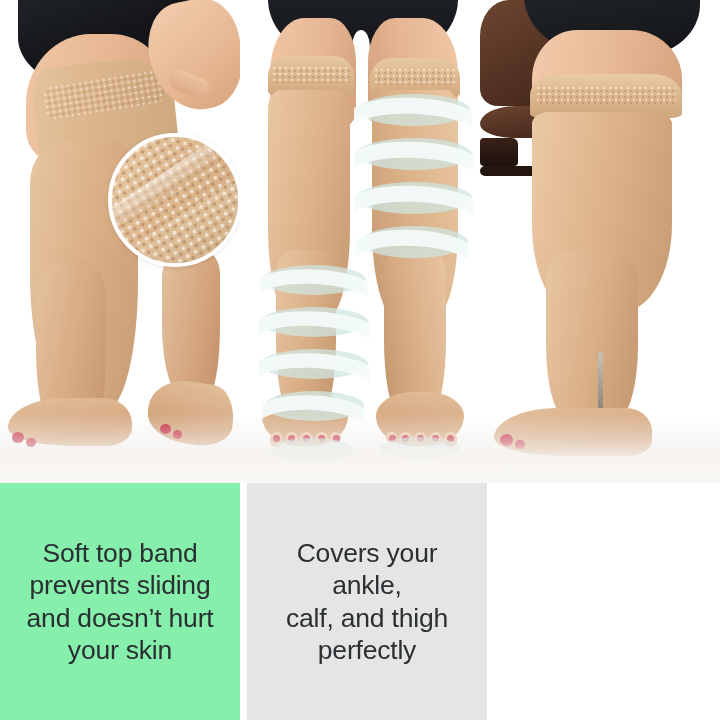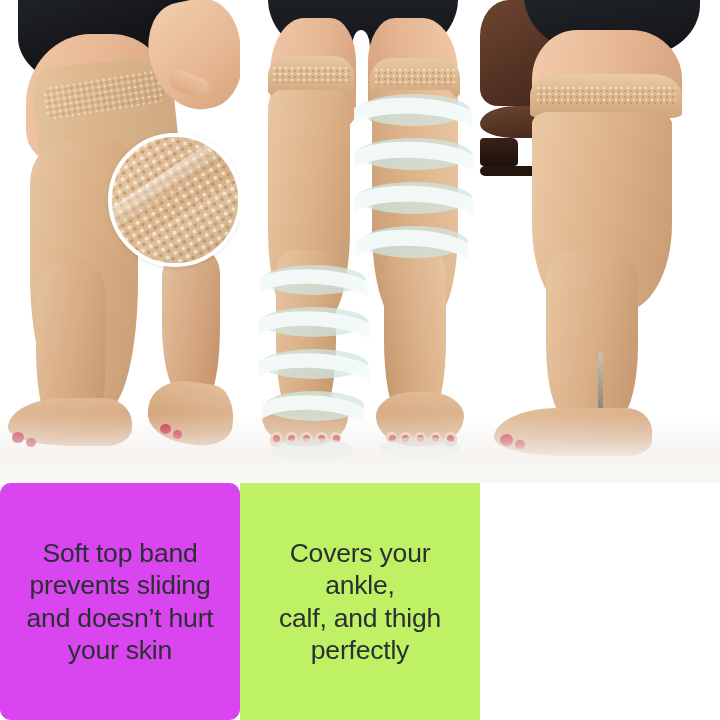--- a/index.html
+++ b/index.html
@@ -432,28 +432,28 @@
       <div class="p3-zip"></div>
       <div class="stock p3-foot"></div>
       <div class="nail" style="left:20px;top:434px;width:13px;height:12px;"></div>
       <div class="nail" style="left:35px;top:440px;width:10px;height:9px;"></div>
       <div class="floor-shadow"></div>
     </div>
   </div>
 
   <div class="caption-strip">
 
-    <div class="caption-cell" id="cc0" style-bg="#96bab3" style="background: #d946ef; border-radius: 11px;">
+    <div class="caption-cell" id="cc0" style-bg="#96bab3" style="background: #86efac;">
       <div class="caption-text cap1">Soft top band
 prevents sliding
 and doesn’t hurt
 your skin</div>
     </div>
 
-    <div class="caption-cell" id="cc1" style="background: #bef264;">
+    <div class="caption-cell" id="cc1" style="background: #e5e5e5; margin-left: 7px;">
       <div class="caption-text cap2">Covers your ankle,
 calf, and thigh
 perfectly</div>
     </div>
 
   </div>
 
 </div>
 
 </body></html>

